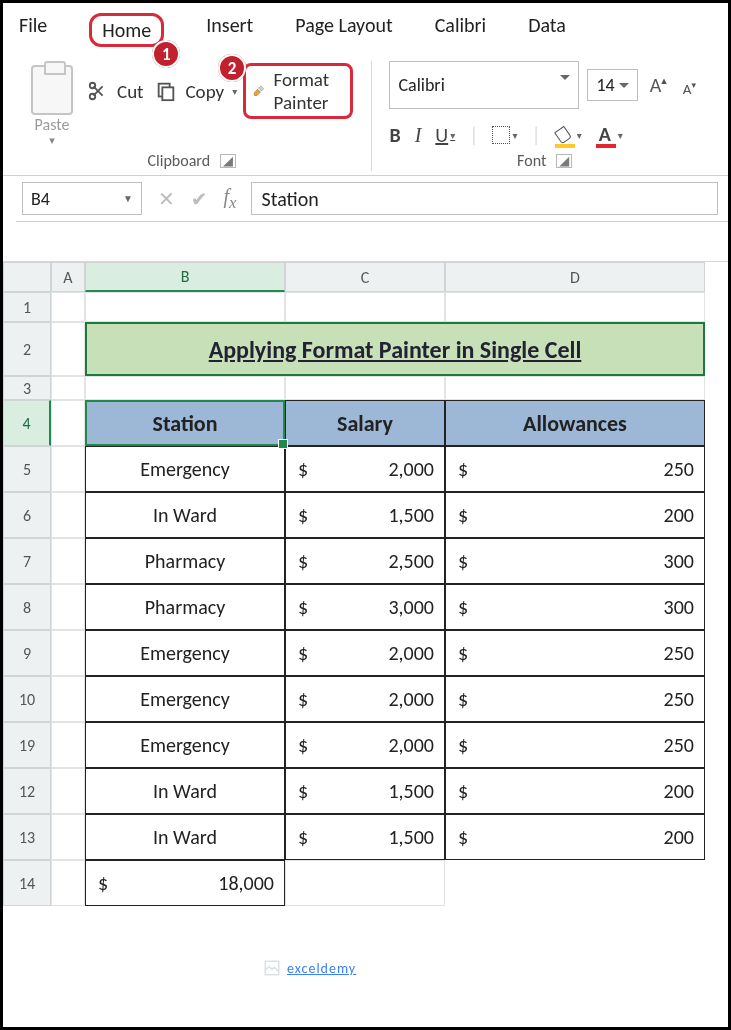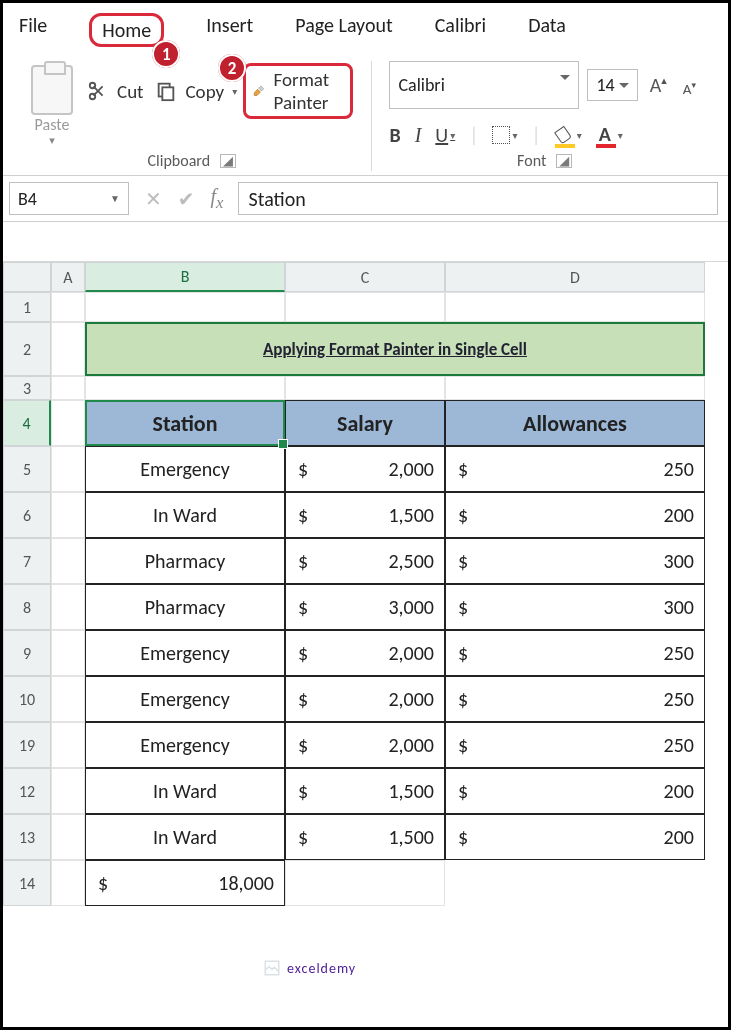--- a/index.html
+++ b/index.html
@@ -48,21 +48,21 @@
   .fb-btn{cursor:pointer;display:flex;align-items:center;gap:2px;}
   .caret{font-size:10px;color:#666;}
   .bord-ic{width:18px;height:18px;border:1px dotted #555;display:inline-block;}
   .fill-ic{position:relative;display:inline-block;width:20px;height:20px;}
   .fill-ic::before{content:"";position:absolute;transform:rotate(-35deg);left:2px;top:3px;width:10px;height:12px;border:1px solid #555;border-radius:0 0 3px 3px;}
   .fill-ic::after{content:"";position:absolute;bottom:-3px;left:0;width:20px;height:4px;background:#ffca28;}
   .fc-ic{position:relative;display:inline-block;width:20px;height:20px;}
   .fc-ic::before{content:"A";position:absolute;left:3px;top:-3px;font-weight:bold;color:#444;}
   .fc-ic::after{content:"";position:absolute;bottom:-3px;left:0;width:20px;height:4px;background:#e3262b;}
   
-  .fxrow{display:flex;align-items:stretch;border-bottom:1px solid #cfcfcf;height:46px;}
+  .fxrow{display:flex;align-items:stretch;border-bottom:1px solid #cfcfcf;height:46px;margin-left:13px;}
   .namebox{width:120px;border:1px solid #bfbfbf;margin:6px;display:flex;align-items:center;padding:0 8px;font-size:18px;justify-content:space-between;}
   .namebox .dd{font-size:10px;color:#666;}
   .fx-btns{display:flex;align-items:center;gap:16px;color:#bdbdbd;font-size:20px;padding:0 10px;}
   .fx-lab{font-style:italic;font-family:"Times New Roman",serif;color:#888;}
   .fx-input{flex:1;border:1px solid #bfbfbf;margin:6px 10px 6px 4px;display:flex;align-items:center;padding:0 10px;font-size:20px;}
   
   .pad{height:40px;border-bottom:1px solid #d7d7d7;}
   .sheet{display:grid;grid-template-columns:48px 34px 200px 160px 260px;}
   .colhdr,.rowhdr,.corner{background:#eef1f2;border:1px solid #d0d4d6;font-size:16px;color:#555;display:flex;align-items:center;justify-content:center;height:30px;}
   .colhdr.sel{background:#d9ede0;border-bottom:2px solid #1f8a4c;color:#1f6f42;}
@@ -70,31 +70,31 @@
   .rowhdr{height:46px;}
   .rowhdr.sel{background:#d9ede0;border-right:2px solid #1f8a4c;color:#1f6f42;}
   .cell{border:1px solid #e3e3e3;height:46px;}
   .r1{height:30px;}
   .r2{height:54px;}
   .r3{height:24px;}
   
   .title-cell{
     grid-column:3/6;background:#c8e0b8;border:2px solid #1d7a3f;
     display:flex;align-items:center;justify-content:center;
-    font-size:17px;font-weight:bold;color:#223;
+    font-size:24px;font-weight:bold;color:#223;
     text-decoration:underline;height:54px;
   }
   .tbl-h{background:#9cb8d6;border:1px solid #222;font-weight:bold;font-size:22px;display:flex;align-items:center;justify-content:center;height:46px;}
   .tbl-h.active{outline:2px solid #1f8a4c;outline-offset:-2px;position:relative;}
   .tbl-h.active::after{content:"";position:absolute;right:-4px;bottom:-4px;width:8px;height:8px;background:#1f8a4c;border:1px solid #fff;}
   .td{border:1px solid #222;font-size:20px;display:flex;align-items:center;height:46px;padding:0 10px;}
   .td.center{justify-content:center;}
   .td.money{justify-content:space-between;}
   .td.money .sym{padding-left:2px;}
-  .wm{position:absolute;left:260px;top:956px;color:#4c1d95;font-size:14px;letter-spacing:1px;display:flex;align-items:center;gap:6px;pointer-events:none;}
+  .wm{position:absolute;left:260px;top:956px;color:#3b82f6;font-size:14px;letter-spacing:1px;display:flex;align-items:center;gap:6px;pointer-events:none;text-decoration:underline;}
   .wm svg{width:18px;height:18px;opacity:.5;}
 </style>
 </head>
 <body>
 
 <div class="menubar">
   <span class="tab">File</span>
   <span class="tab callout-home">
     <span>Home</span>
     <span class="callout-num num1">1</span>

